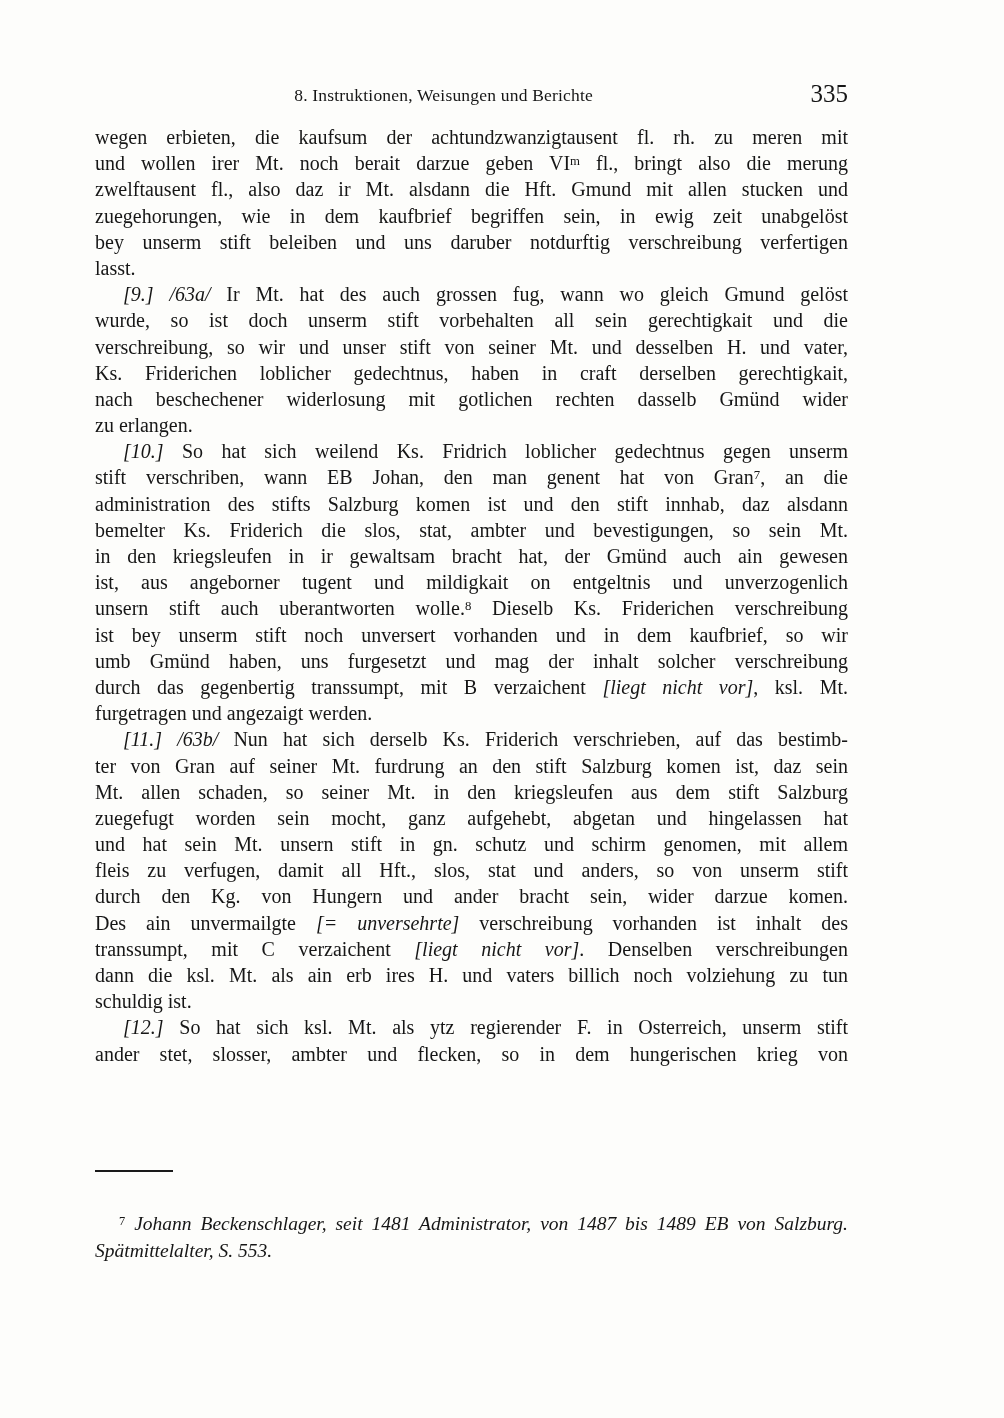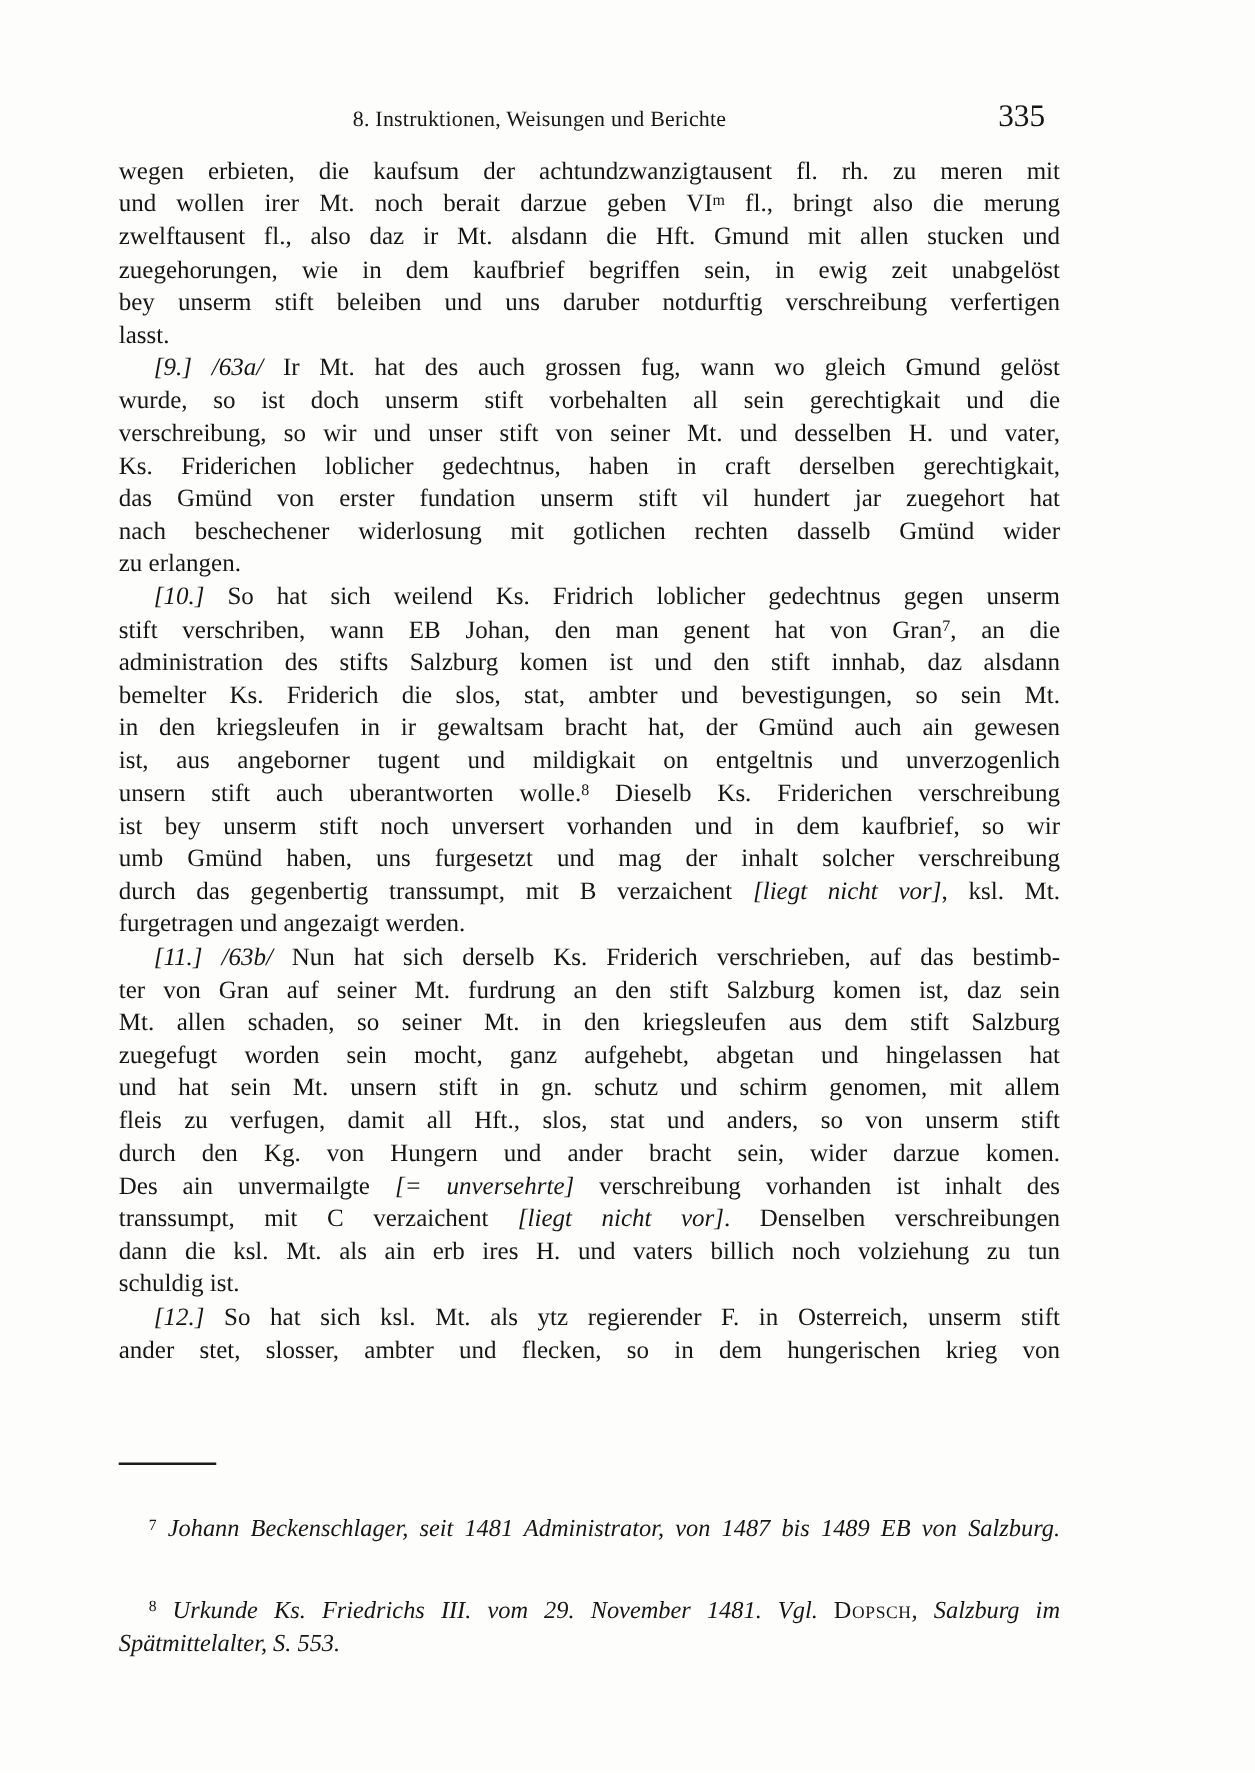--- a/index.html
+++ b/index.html
@@ -12,21 +12,21 @@
     width: 1004px;
     height: 1418px;
     background: #fdfdfb;
     font-family: "Liberation Serif", serif;
     color: #161616;
     overflow: hidden;
   }
   
   .header {
     position: absolute;
-    left: 83px;
+    left: 95px;
     top: 0;
     width: 753px;
     height: 112px;
   }
   .running-title {
     position: absolute;
     left: 46.3%;
     top: 85px;
     transform: translateX(-50%);
     font-size: 17.5px;
@@ -106,21 +106,20 @@
       <div class="line"><span class="seg-r">wegen erbieten, die kaufsum der achtundzwanzigtausent fl. rh. zu meren mit</span></div>
       <div class="line"><span class="seg-r">und wollen irer Mt. noch berait darzue geben VI</span><span class="seg-sup">m</span><span class="seg-r"> fl., bringt also die merung</span></div>
       <div class="line"><span class="seg-r">zwelftausent fl., also daz ir Mt. alsdann die Hft. Gmund mit allen stucken und</span></div>
       <div class="line"><span class="seg-r">zuegehorungen, wie in dem kaufbrief begriffen sein, in ewig zeit unabgelöst</span></div>
       <div class="line"><span class="seg-r">bey unserm stift beleiben und uns daruber notdurftig verschreibung verfertigen</span></div>
       <div class="line noj"><span class="seg-r">lasst.</span></div>
       <div class="line ind"><span class="seg-i">[9.] /63a/</span><span class="seg-r"> Ir Mt. hat des auch grossen fug, wann wo gleich Gmund gelöst</span></div>
       <div class="line"><span class="seg-r">wurde, so ist doch unserm stift vorbehalten all sein gerechtigkait und die</span></div>
       <div class="line"><span class="seg-r">verschreibung, so wir und unser stift von seiner Mt. und desselben H. und vater,</span></div>
       <div class="line"><span class="seg-r">Ks. Friderichen loblicher gedechtnus, haben in craft derselben gerechtigkait,</span></div>
-      <div class="line"><span class="seg-r">das Gmünd von erster fundation unserm stift vil hundert jar zuegehort hat</span></div>
       <div class="line"><span class="seg-r">nach beschechener widerlosung mit gotlichen rechten dasselb Gmünd wider</span></div>
       <div class="line noj"><span class="seg-r">zu erlangen.</span></div>
       <div class="line ind"><span class="seg-i">[10.]</span><span class="seg-r"> So hat sich weilend Ks. Fridrich loblicher gedechtnus gegen unserm</span></div>
       <div class="line"><span class="seg-r">stift verschriben, wann EB Johan, den man genent hat von Gran</span><span class="seg-sup">7</span><span class="seg-r">, an die</span></div>
       <div class="line"><span class="seg-r">administration des stifts Salzburg komen ist und den stift innhab, daz alsdann</span></div>
       <div class="line"><span class="seg-r">bemelter Ks. Friderich die slos, stat, ambter und bevestigungen, so sein Mt.</span></div>
       <div class="line"><span class="seg-r">in den kriegsleufen in ir gewaltsam bracht hat, der Gmünd auch ain gewesen</span></div>
       <div class="line"><span class="seg-r">ist, aus angeborner tugent und mildigkait on entgeltnis und unverzogenlich</span></div>
       <div class="line"><span class="seg-r">unsern stift auch uberantworten wolle.</span><span class="seg-sup">8</span><span class="seg-r"> Dieselb Ks. Friderichen verschreibung</span></div>
       <div class="line"><span class="seg-r">ist bey unserm stift noch unversert vorhanden und in dem kaufbrief, so wir</span></div>
@@ -139,18 +138,17 @@
       <div class="line"><span class="seg-r">dann die ksl. Mt. als ain erb ires H. und vaters billich noch volziehung zu tun</span></div>
       <div class="line noj"><span class="seg-r">schuldig ist.</span></div>
       <div class="line ind"><span class="seg-i">[12.]</span><span class="seg-r"> So hat sich ksl. Mt. als ytz regierender F. in Osterreich, unserm stift</span></div>
       <div class="line"><span class="seg-r">ander stet, slosser, ambter und flecken, so in dem hungerischen krieg von</span></div>
     </div>
 
   <div class="footnotes">
     <div class="fn-rule"></div>
     <div id="fn-lines">
         <div class="fn-line ind"><span class="seg-sup">7</span><span class="seg-i"> Johann Beckenschlager, seit 1481 Administrator, von 1487 bis 1489 EB von Salzburg.</span></div>
-        <div class="fn-line ind"><span class="seg-sup">8</span><span class="seg-i"> Urkunde Ks. Friedrichs III. vom 29. November 1481. Vgl. </span><span class="seg-sc">Dopsch</span><span class="seg-i">, Salzburg im</span></div>
         <div class="fn-line noj"><span class="seg-i">Spätmittelalter, S. 553.</span></div>
       </div>
   </div>
 
 </div>
 
 </body></html>

